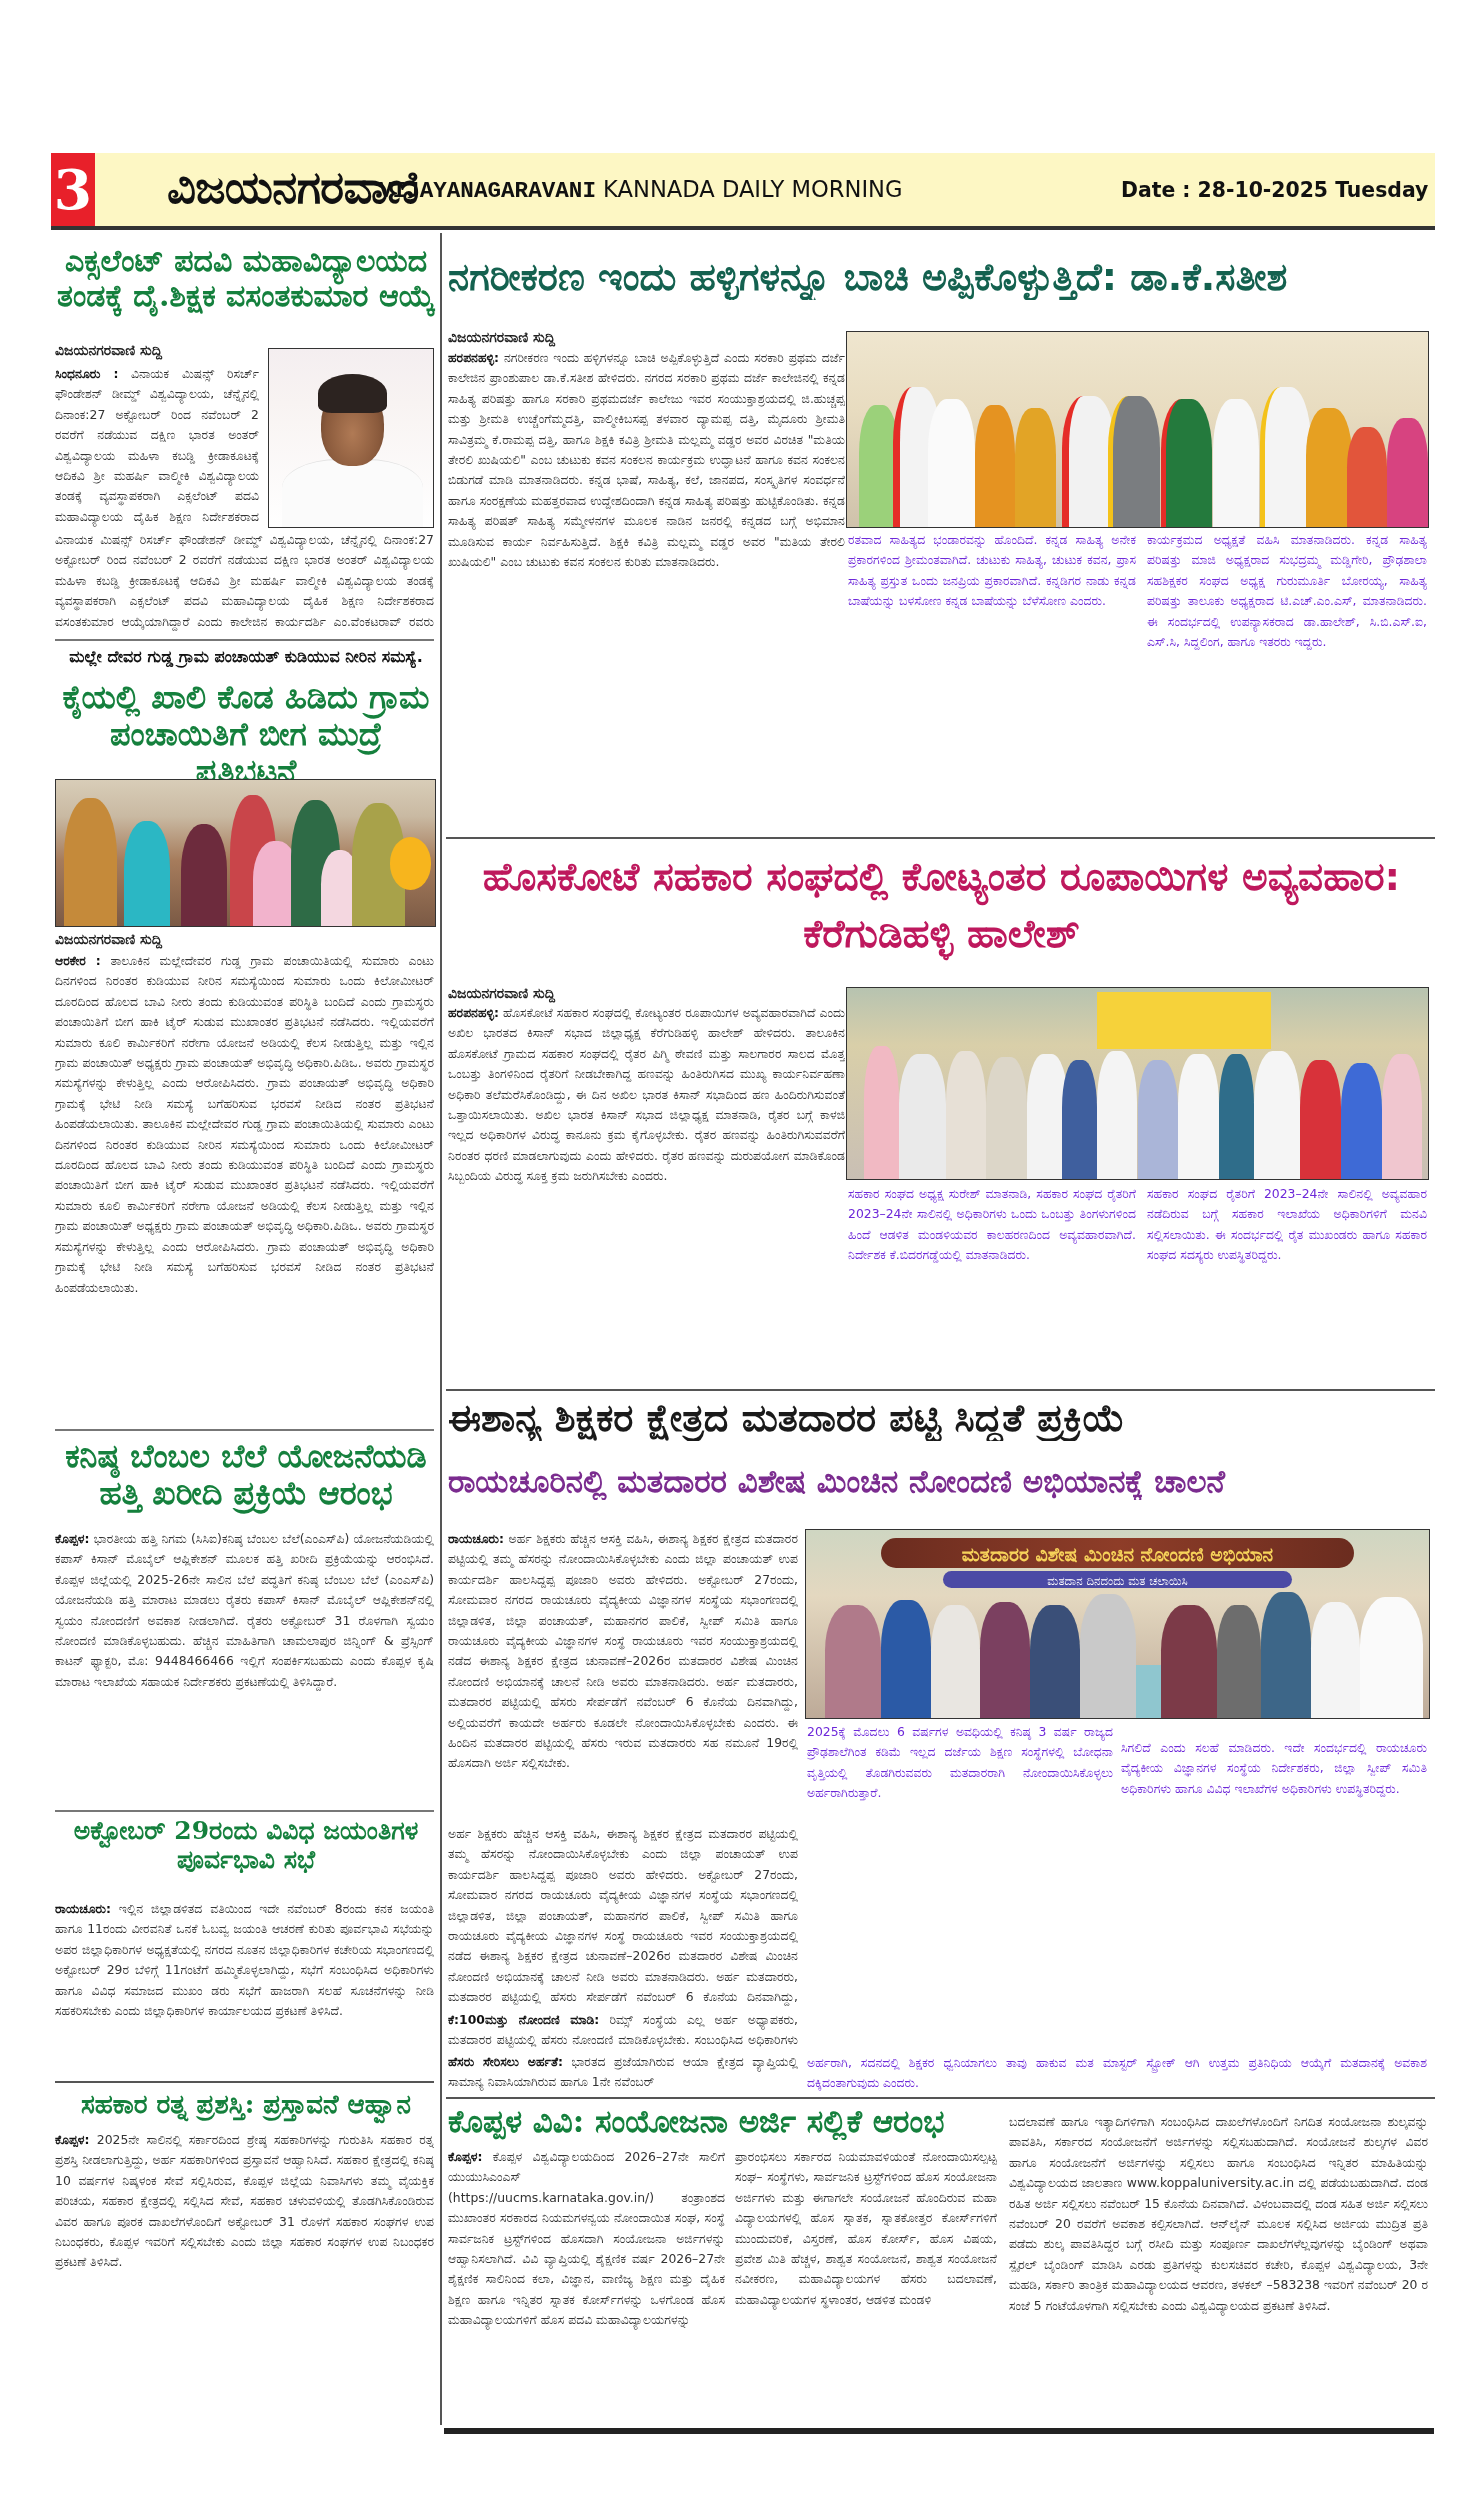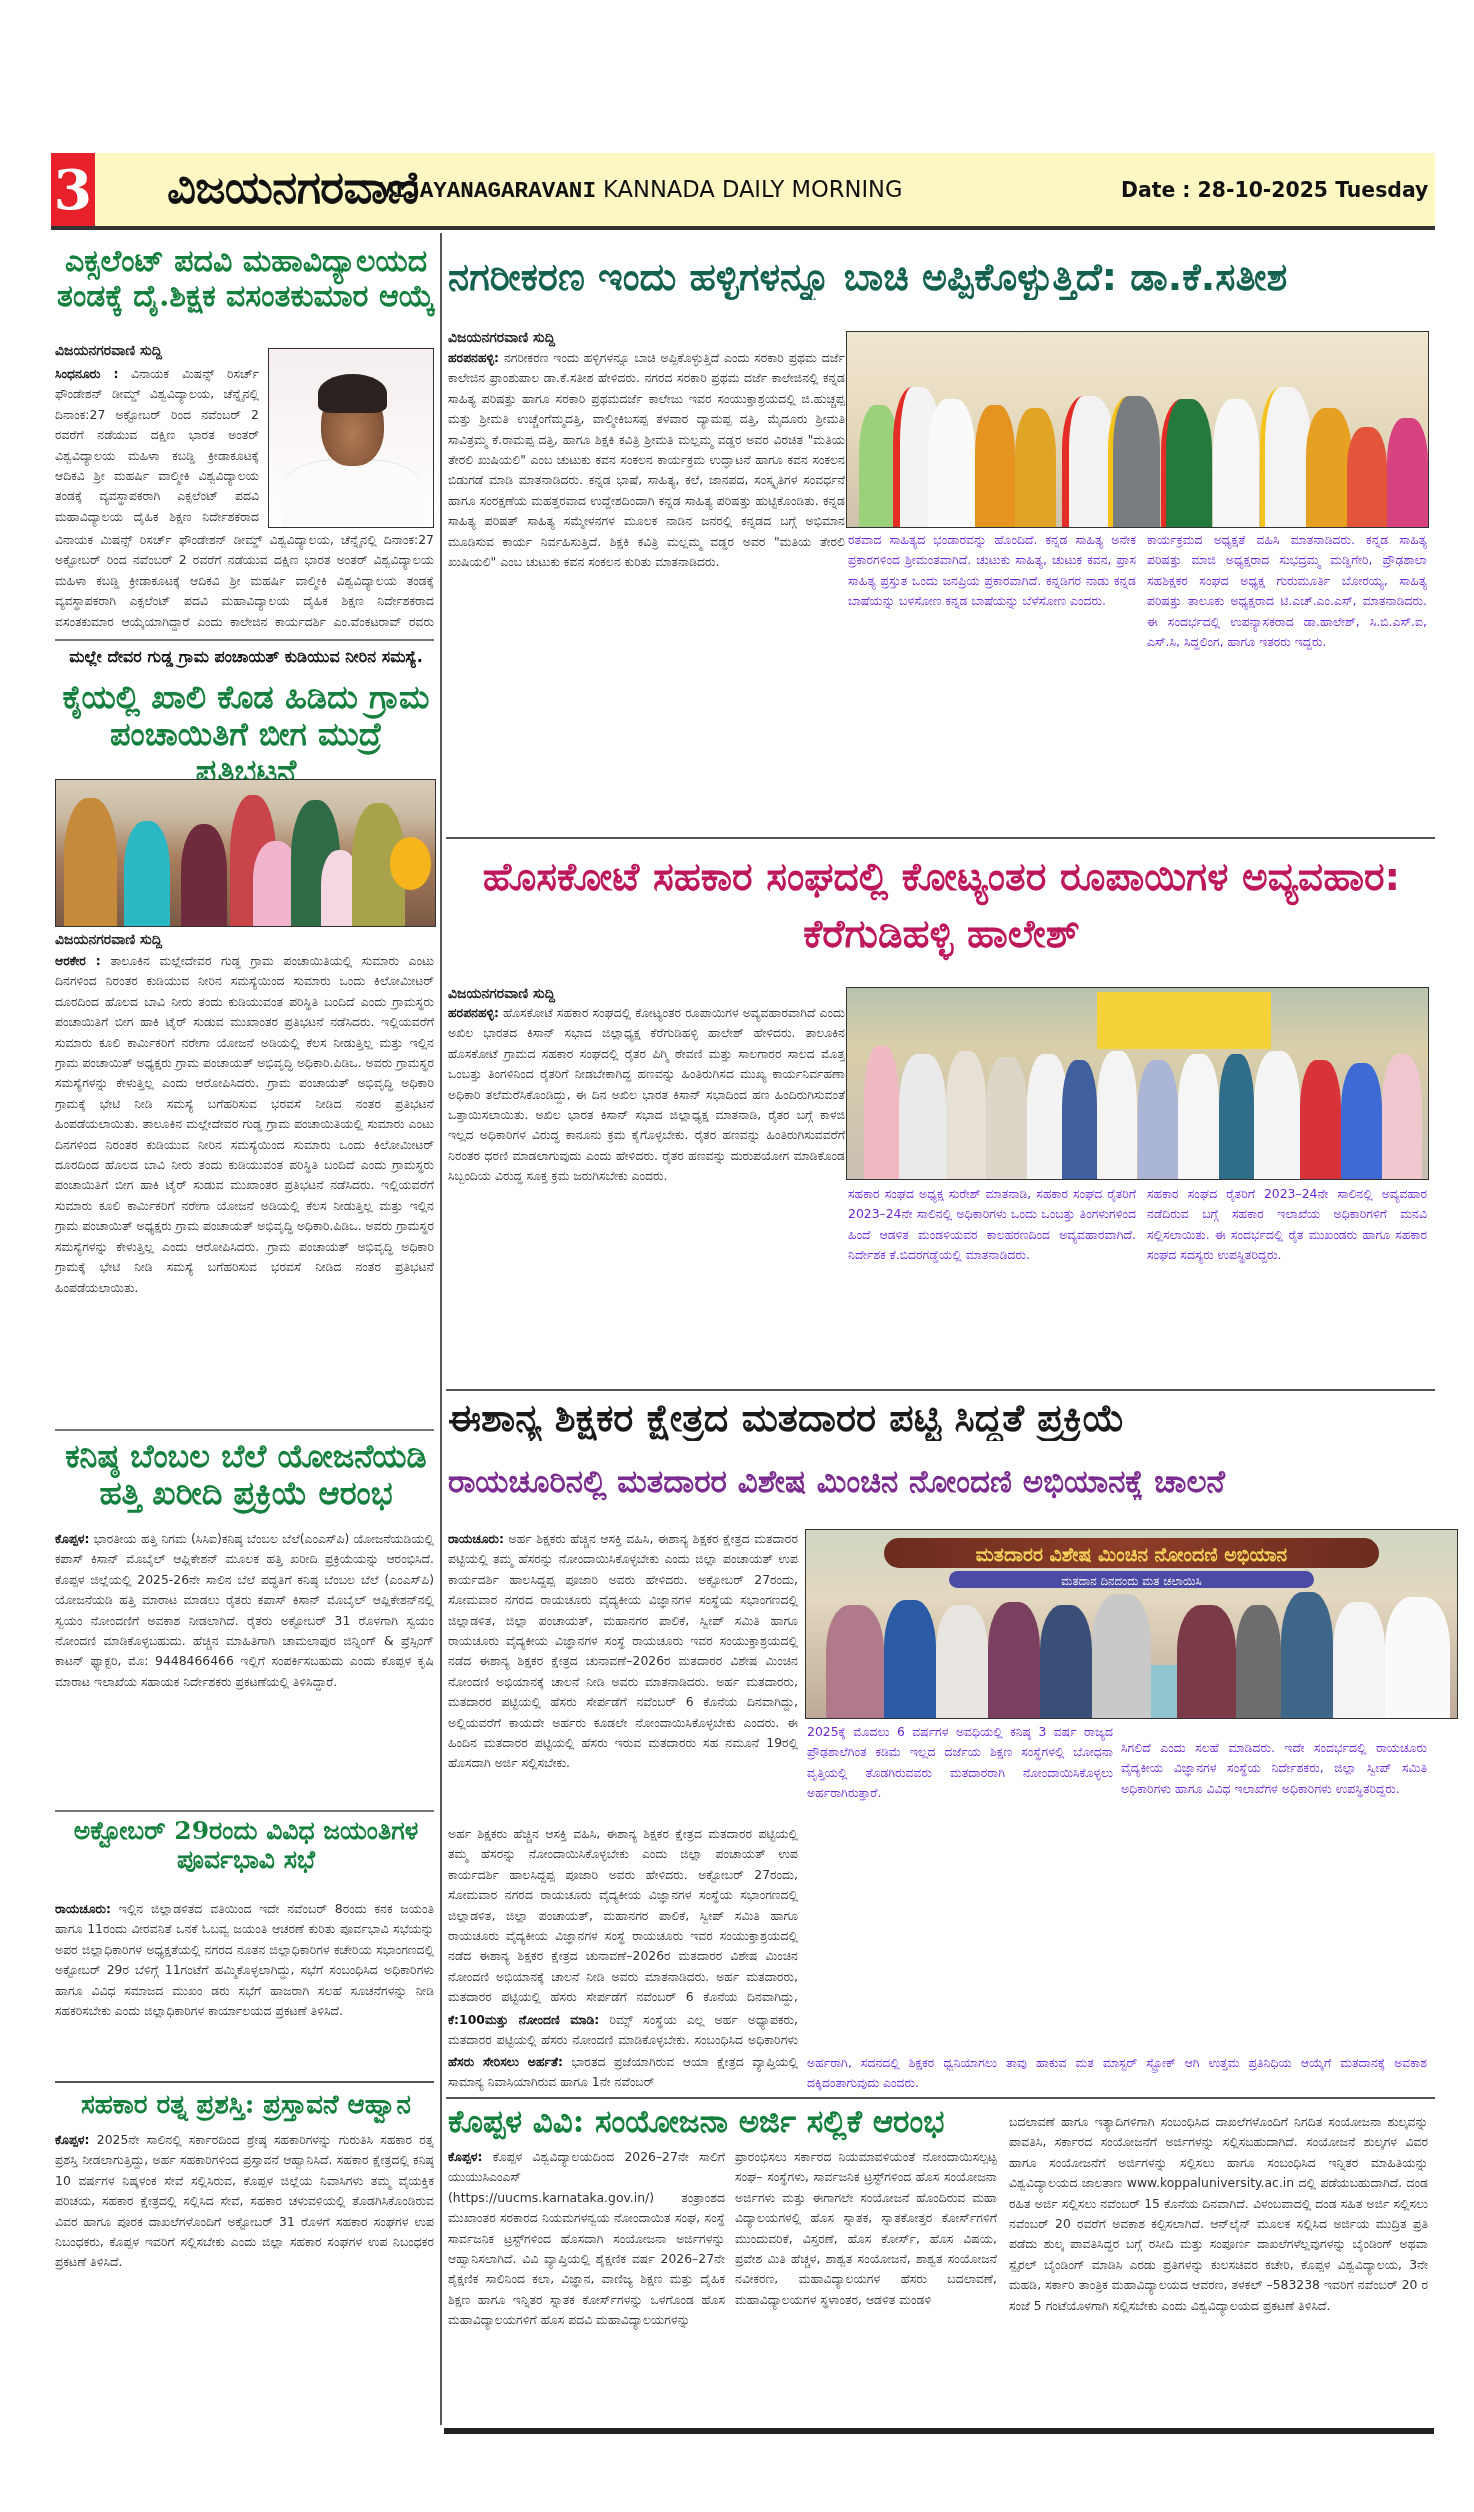--- a/index.html
+++ b/index.html
@@ -28,21 +28,21 @@
   .rule-bottom{left:444px;top:2428px;width:990px;height:5.8px;background:#222;}
   
   .ph-man{background:linear-gradient(180deg,#f4eef0 0%,#f8f3f2 30%,#ffffff 100%);}
   .ph-man .head{position:absolute;left:32%;top:20%;width:38%;height:46%;border-radius:48% 48% 44% 44%;background:radial-gradient(ellipse at 50% 60%,#b07a55 0%,#8a5a3c 60%,#5a3a28 100%);}
   .ph-man .hair{position:absolute;left:30%;top:14%;width:42%;height:22%;border-radius:50% 50% 20% 20%;background:#2c2320;}
   .ph-man .shirt{position:absolute;left:8%;top:62%;width:86%;height:40%;border-radius:40% 40% 0 0;background:#fbfbfb;border-top:1.5px solid #e2e2e2;}
   .crowd{background:linear-gradient(180deg,#d8cdb8 0%,#c9b9a2 25%,#a67c5c 55%,#7b5a45 100%);}
   .crowd .p{position:absolute;bottom:0;border-radius:45% 45% 0 0;}
   .group1{background:linear-gradient(180deg,#efe6cf 0%,#e8dcc0 40%,#cfc2ab 100%);}
   .group2{background:linear-gradient(180deg,#b7c3b0 0%,#d9cfa9 30%,#c9bfb4 100%);}
-  .group3{background:linear-gradient(180deg,#cfd6c2 0%,#e4d8c0 35%,#bdaa98 100%);padding-left:28px;}
+  .group3{background:linear-gradient(180deg,#cfd6c2 0%,#e4d8c0 35%,#bdaa98 100%);}
   .banner{position:absolute;left:12%;top:4%;width:76%;height:16%;border-radius:29px;background:linear-gradient(90deg,#6b2c1f,#8e3d28,#6b2c1f);color:#f6d25a;font-weight:bold;font-size:19px;text-align:center;line-height:32px;}
   .banner2{position:absolute;left:22%;top:22%;width:56%;height:9%;border-radius:14.6px;background:#4b4aa5;color:#fff;font-size:11.7px;text-align:center;line-height:20.4px;}
   .figs{position:absolute;left:0;right:0;bottom:0;height:78%;}
   .fig{position:absolute;bottom:0;border-radius:40% 40% 0 0;}
 </style>
 </head>
 <body>
 
 <div class="abs masthead"></div>
 <div class="abs pageno">3</div>

